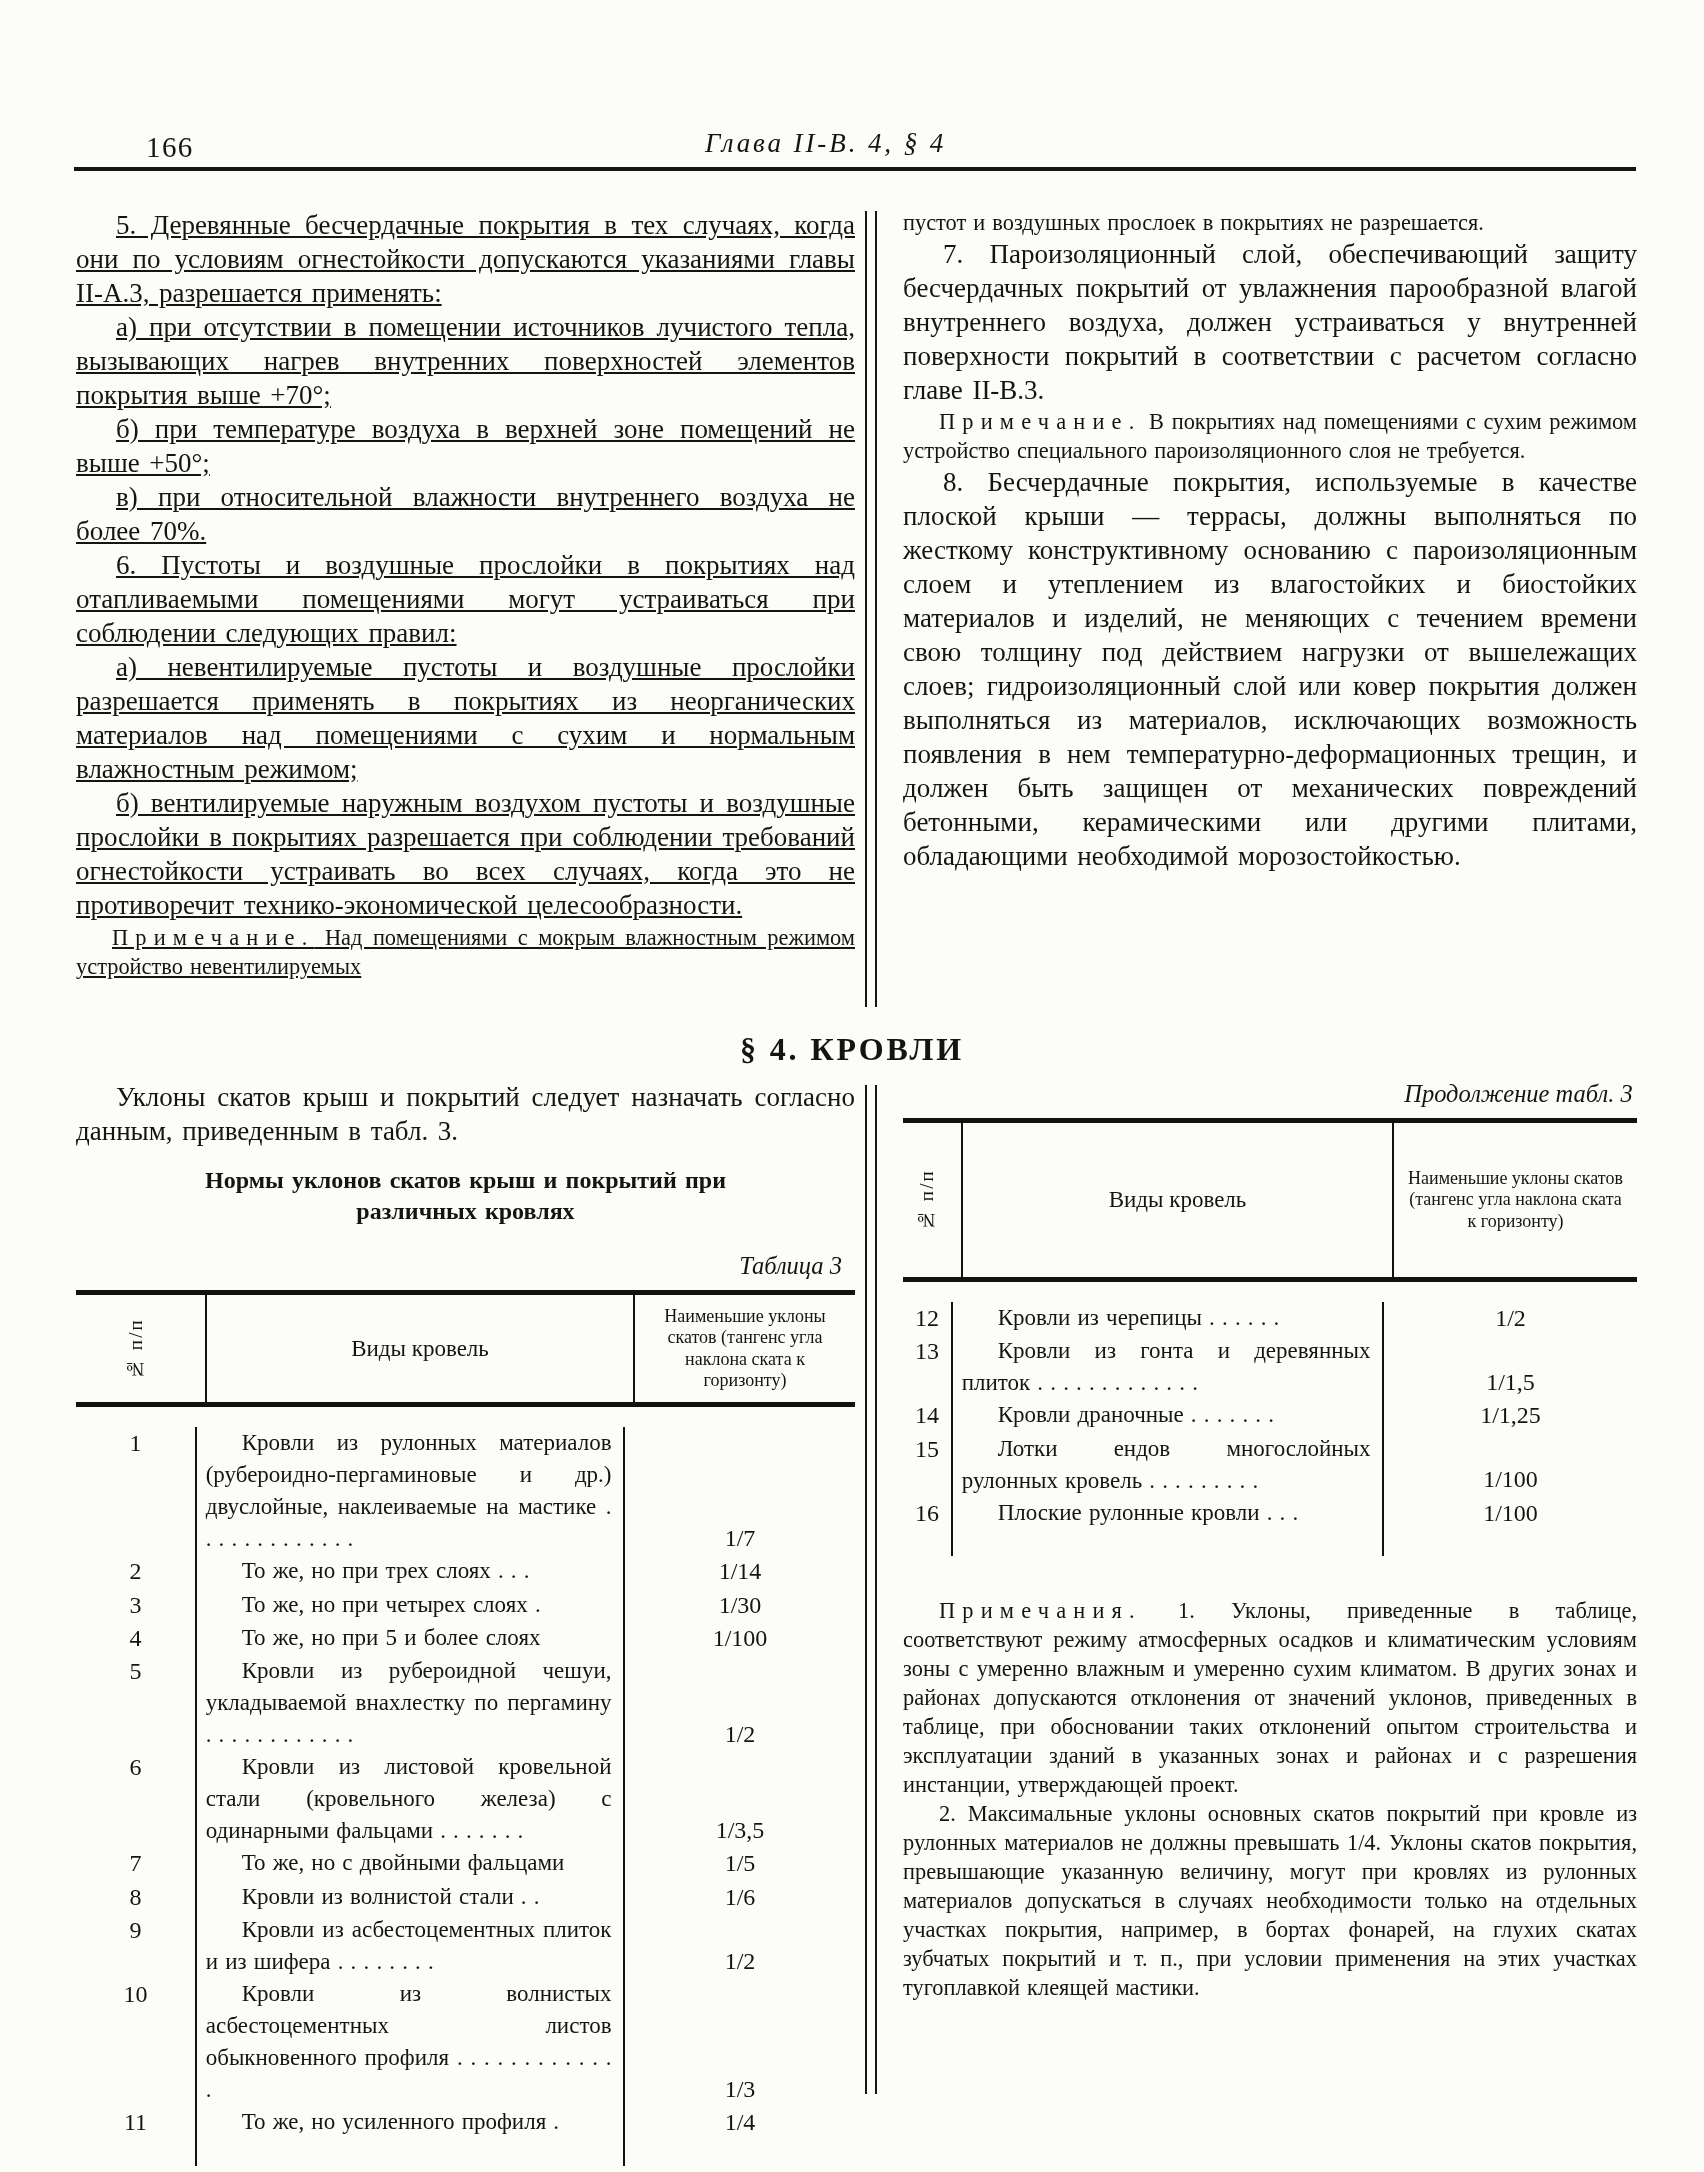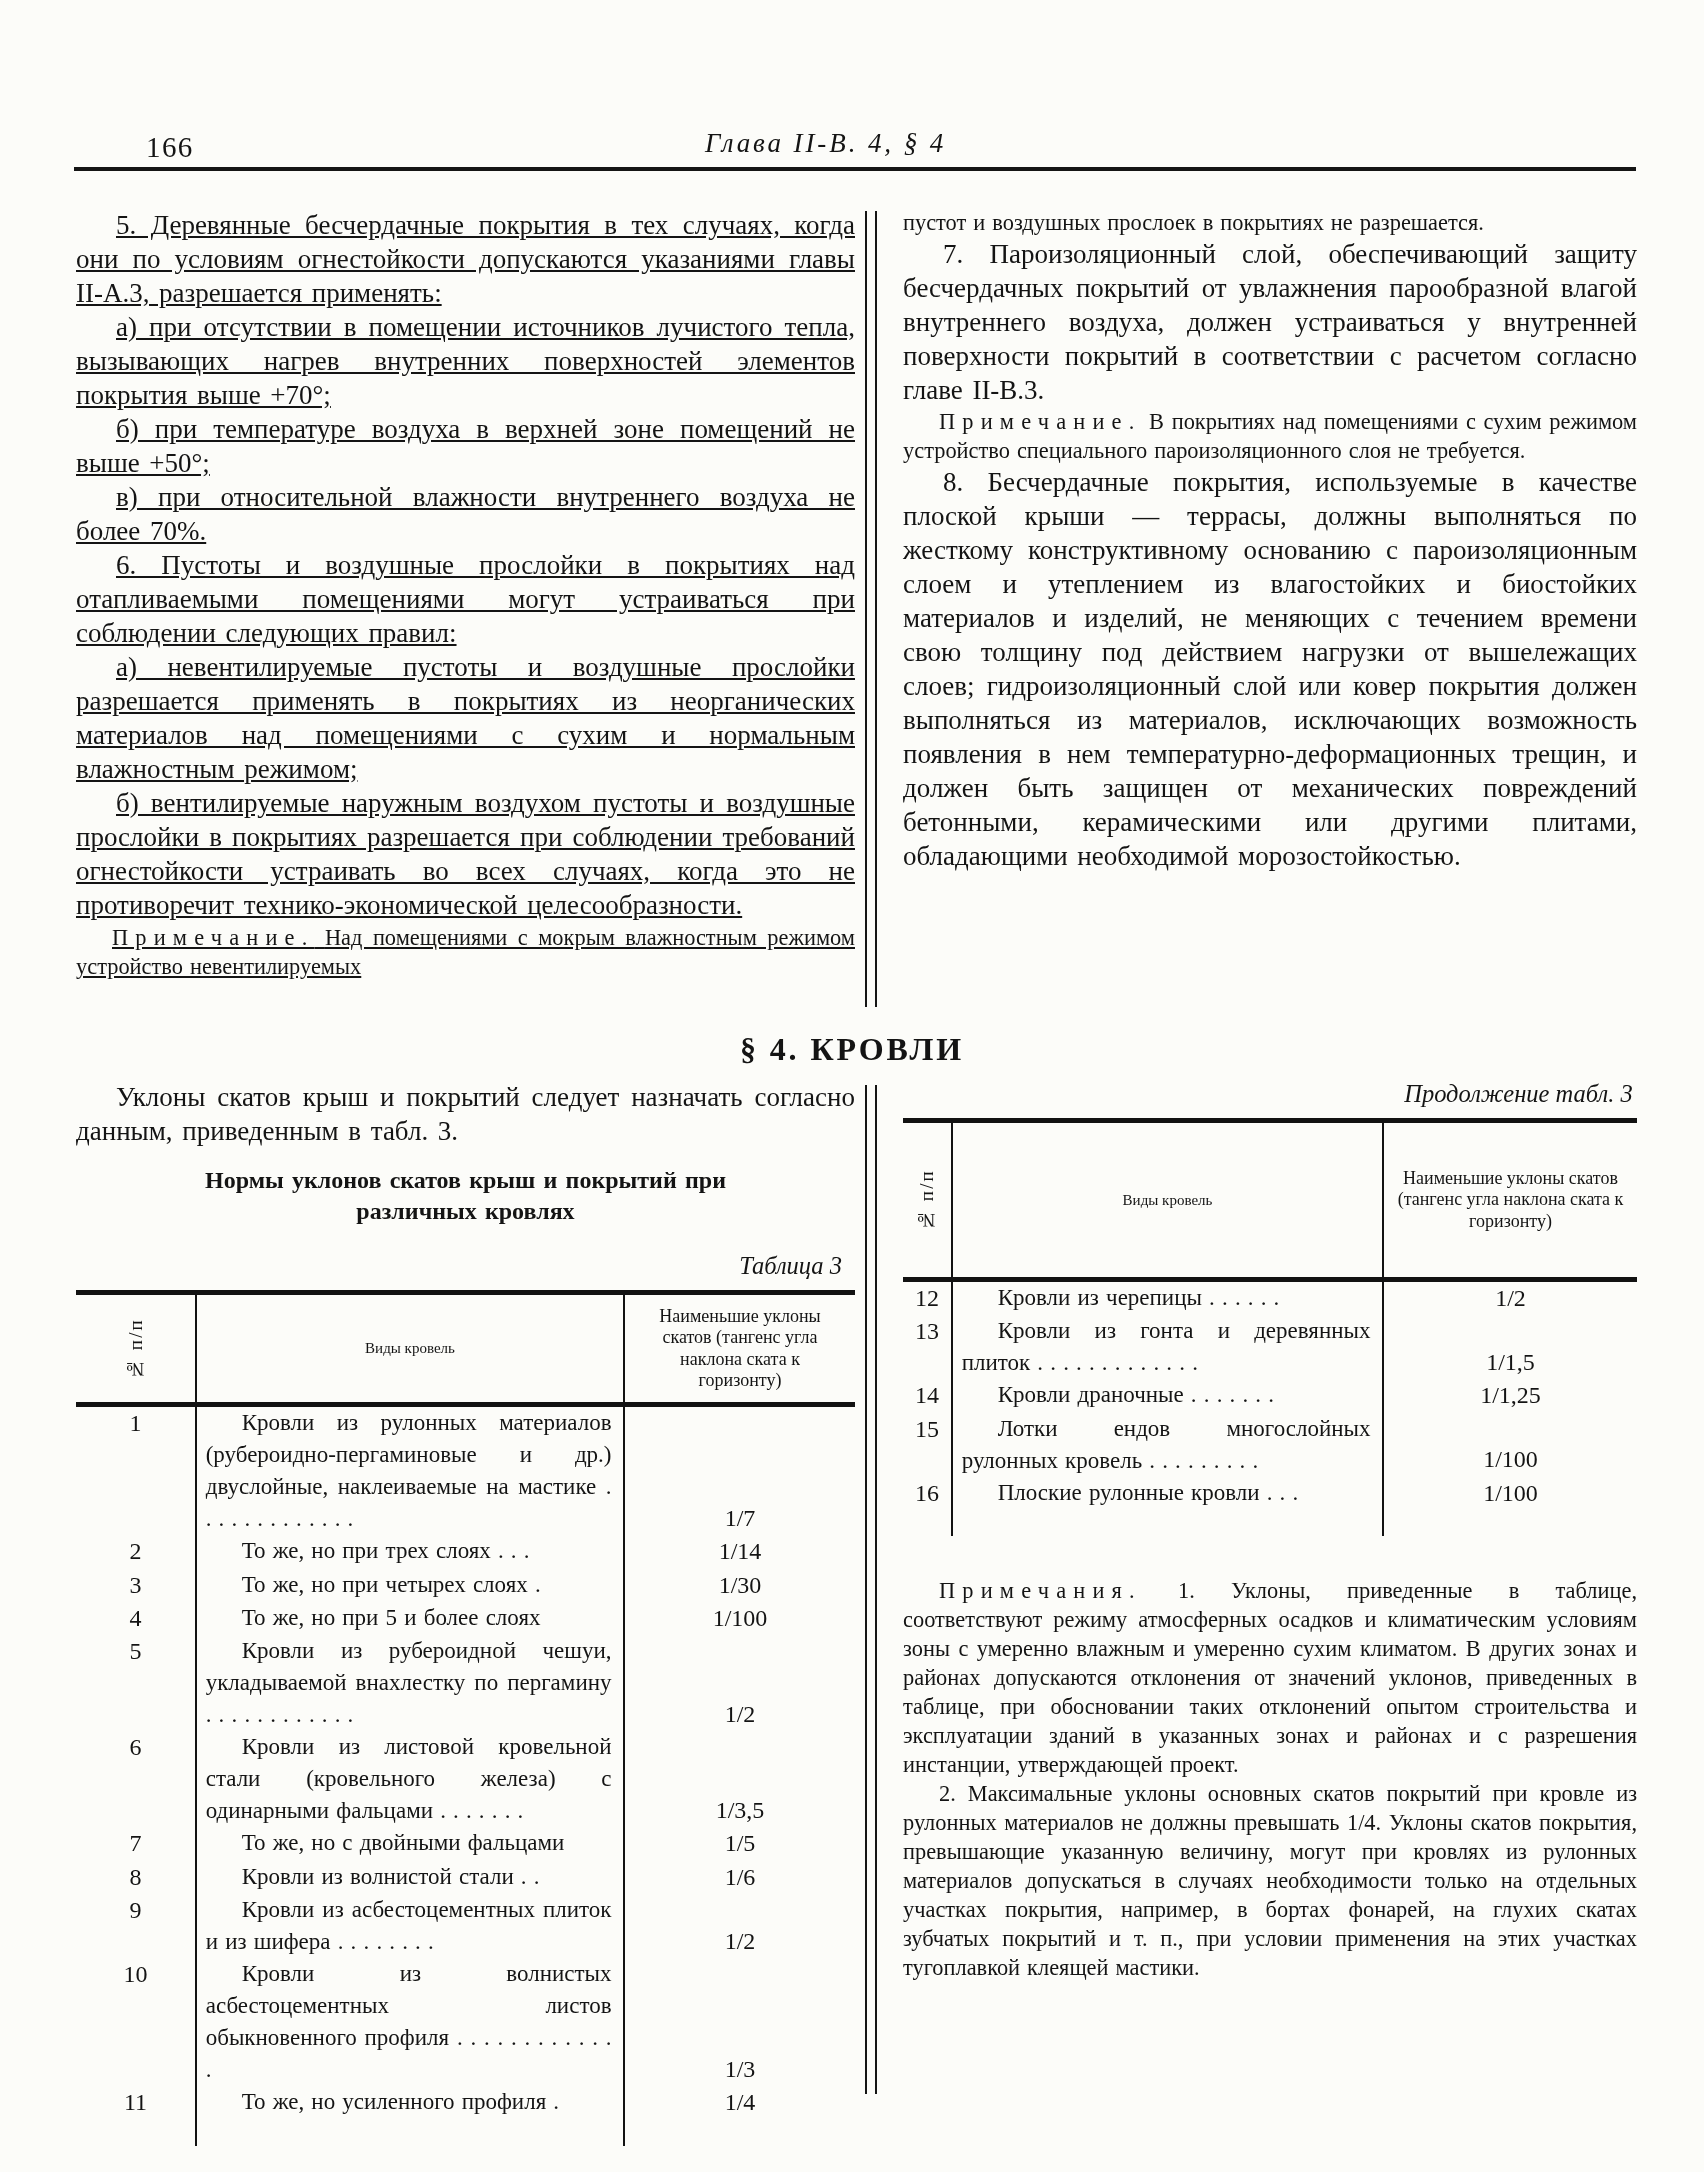--- a/index.html
+++ b/index.html
@@ -81,21 +81,22 @@
     width:var(--wnum);display:flex;align-items:center;justify-content:center;
   }
   .rot{
     writing-mode:vertical-rl;transform:rotate(180deg);
     font-size:19px;letter-spacing:2.2px;white-space:nowrap;
   }
   .th-types{
     width:var(--wlabel);
     border-left:2.2px solid #121212;border-right:2.2px solid #121212;
     display:flex;align-items:center;justify-content:center;
-    font-size:15px;
+    font-size:23px;
+    margin-left:10px;
   }
   .th-slope{
     flex:1;display:flex;align-items:center;justify-content:center;
     text-align:center;font-size:18px;line-height:21.6px;padding:7.2px 11.5px;font-family:Liberation Serif, serif;
   }
   .tbody{}
   .trow{display:flex;align-items:stretch;}
   .c-num{
     box-sizing:border-box;width:var(--wnum);
     font-size:24px;line-height:32px;text-align:center;
@@ -104,21 +105,21 @@
     box-sizing:border-box;width:var(--wlabel);
     border-left:2.2px solid #121212;border-right:2.2px solid #121212;
     font-size:23px;line-height:32px;text-indent:36px;
     padding:0 11.5px 0 8.7px;text-align:justify;word-spacing:1.4px;
   }
   .c-val{
     box-sizing:border-box;flex:1;
     display:flex;align-items:flex-end;justify-content:center;
     font-size:24px;line-height:32px;padding-bottom:1.4px;
   }
-  .trow.first .c-num,.trow.first .c-label,.trow.first .c-val{}
+  .trow.first .c-num,.trow.first .c-label,.trow.first .c-val{margin-top:20px;}
   .trow.tail{height:26px;}
   .trow.tail .c-label{text-indent:0;}
 
   
   .tbl-notes{margin-top:40px;}
 </style>
 </head>
 <body>
 
 <div class="page">

